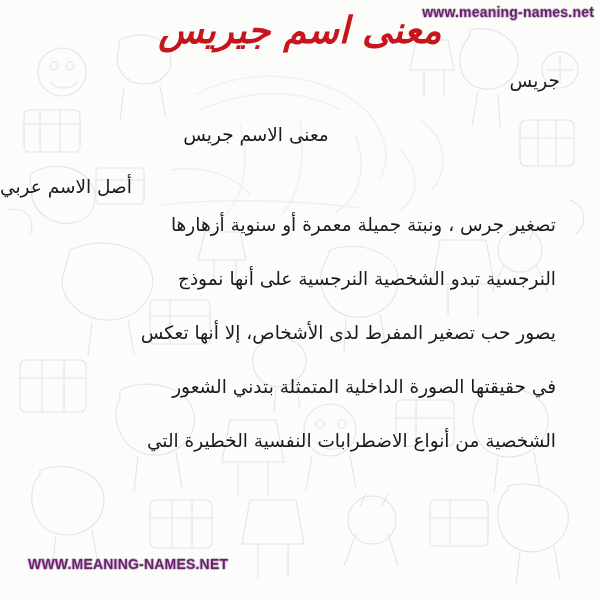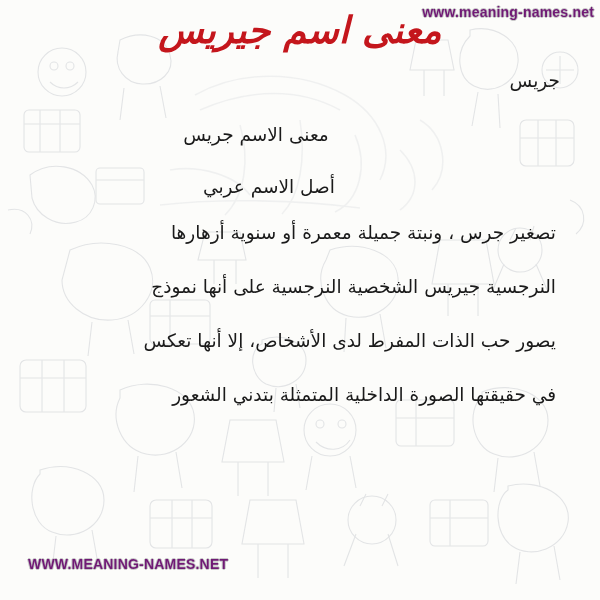--- a/index.html
+++ b/index.html
@@ -99,22 +99,22 @@
   .hdr-name {
     margin: 8px 40px 0 0;
     text-align: right;
   }
   .hdr-meaning {
     margin: 32px 0 0 0;
     text-align: center;
     padding-right: 88px;
   }
   .hdr-origin {
-    margin: 30px 0 8px 0;
-    text-align: center;
+    margin: 30px 0 0 0;
+    text-align: left;
     padding-right: 62px;
   }
 
   
   .para-line {
     margin: 0;
     padding: 0 44px 0 42px;
     height: 54px;
     line-height: 54px;
   }
@@ -223,18 +223,19 @@
 
   <div id="content">
 
     <div class="line hdr-name">جريس</div>
 
     <div class="line hdr-meaning">معنى الاسم جريس</div>
 
     <div class="line hdr-origin">أصل الاسم عربي</div>
 
     <div class="line para-line">تصغير جرس ، ونبتة جميلة معمرة أو سنوية أزهارها</div>
-    <div class="line para-line">النرجسية جيريس الشخصية النرجسية على أنها نموذج</div>
-    <div class="line para-line">يصور حب الذات المفرط لدى الأشخاص، إلا أنها تعكس</div>
+    <div class="line para-line">النرجسية تبدو الشخصية النرجسية على أنها نموذج</div>
+    <div class="line para-line">يصور حب تصغير المفرط لدى الأشخاص، إلا أنها تعكس</div>
     <div class="line para-line">في حقيقتها الصورة الداخلية المتمثلة بتدني الشعور</div>
+    <div class="line para-line last">الشخصية من أنواع الاضطرابات النفسية الخطيرة التي</div>
 
   </div>
 </div>
 
 </body></html>

